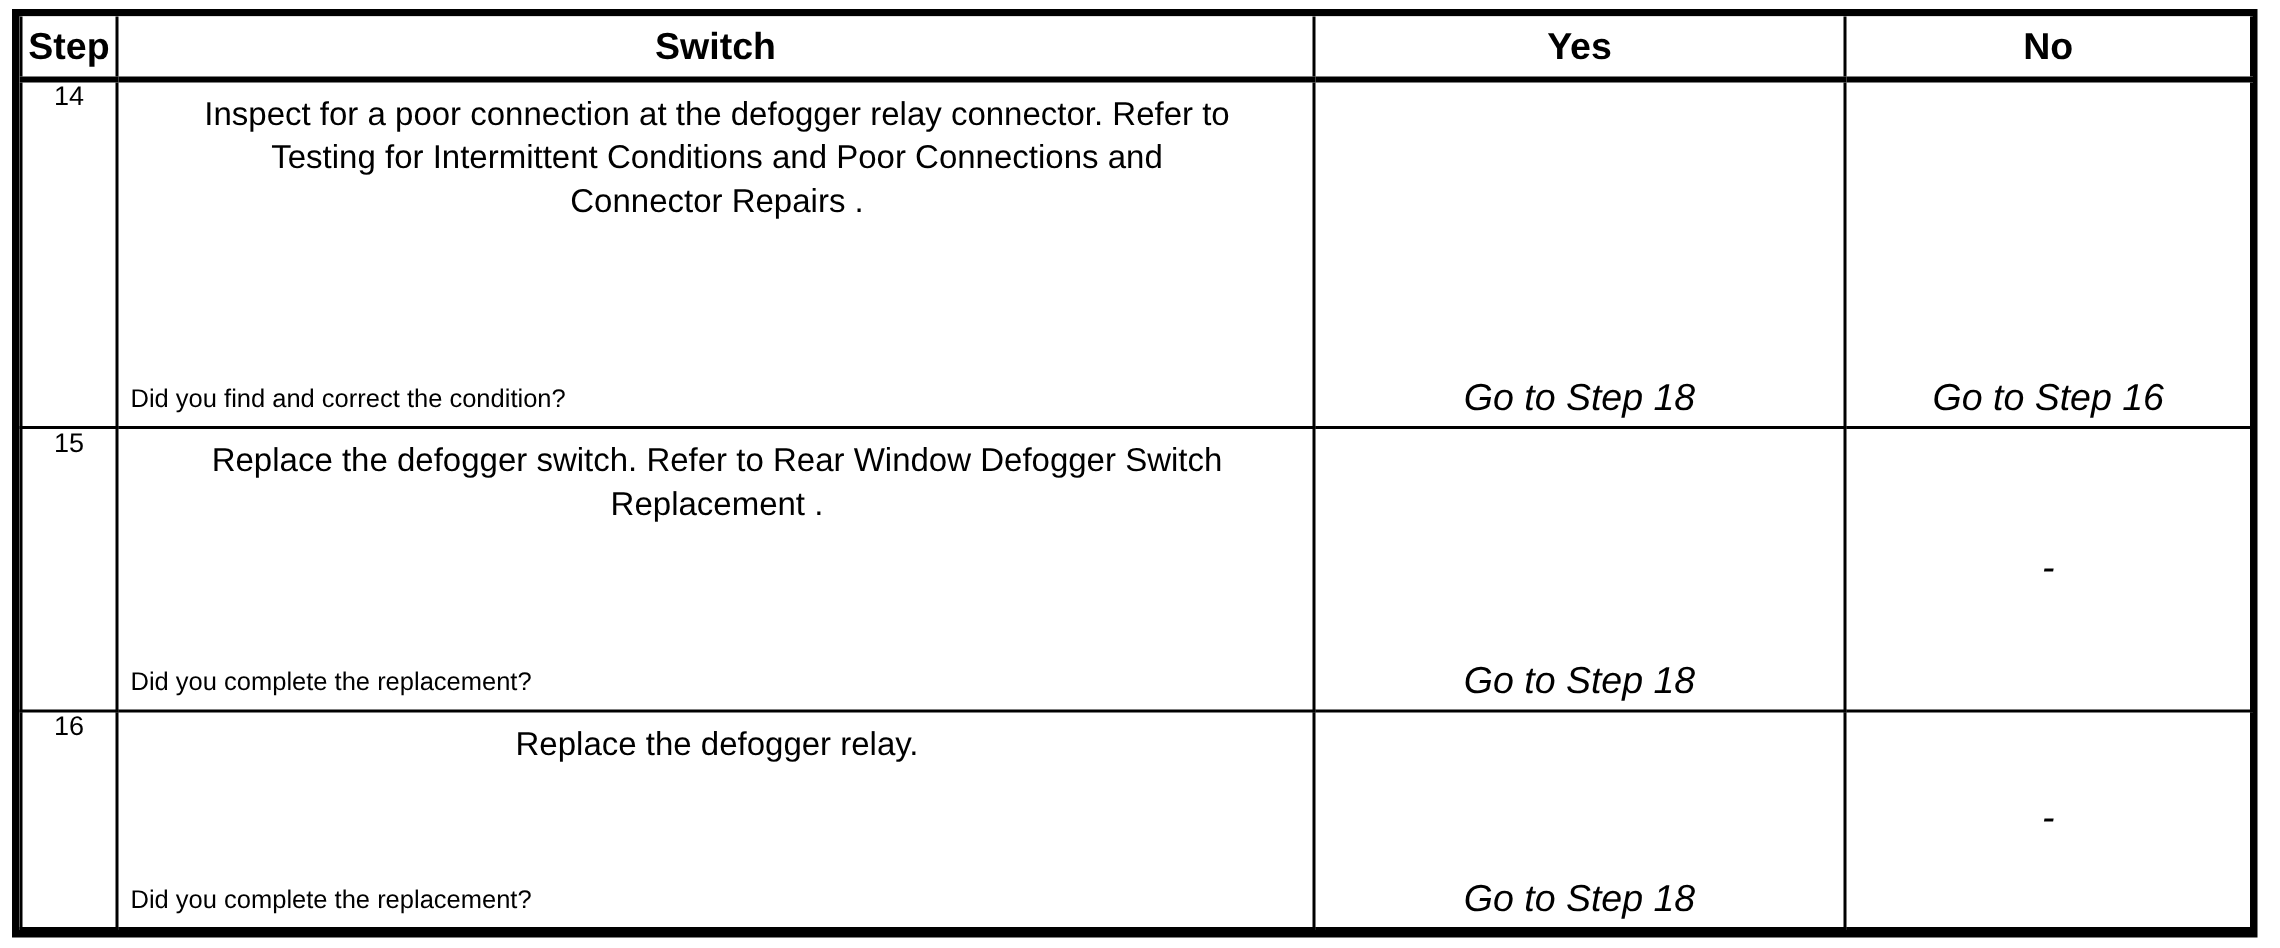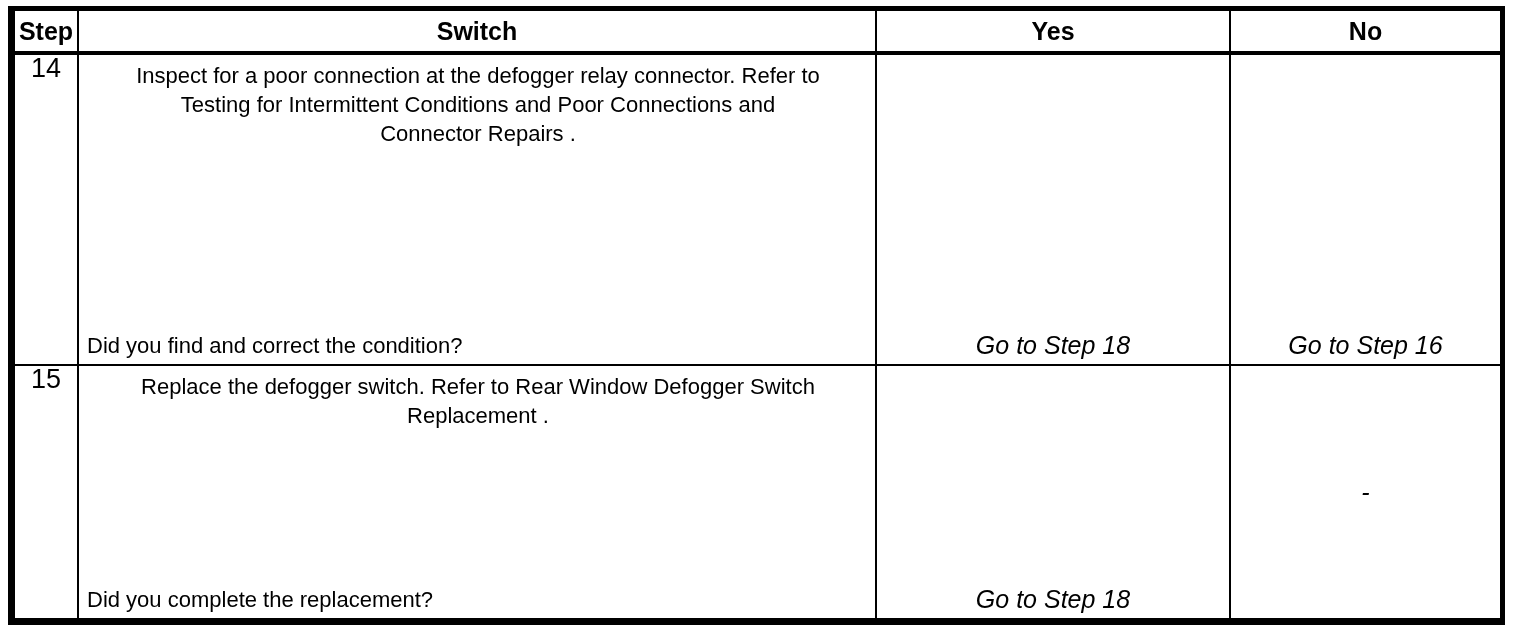--- a/index.html
+++ b/index.html
@@ -81,21 +81,21 @@
   }
   th.h-action { font-size: 25px; }
   th.h-yes    { font-size: 25px; }
   th.h-no     { border-right: none; font-size: 25px; }
 
   
   td.step-cell {
     border-left: none;
     text-align: center;
     vertical-align: middle;
-    font-size: 27px;
+    font-size: 18px;
     line-height: 1;
   }
   td.no-cell { border-right: none; margin-left: 39px; }
 
   .action-box {
     position: relative;
     height: 100%;
     padding: 6px 6px 0 8px;
     box-sizing: border-box;
     font-size: 22px;
@@ -104,21 +104,21 @@
     text-align: center;
   }
   .action-desc {
     display: block;
     white-space: pre-line;
   }
   .action-q {
     position: absolute;
     left: 8px;
     bottom: 4px;
-    font-size: 22px;
+    font-size: 17px;
     line-height: 29px;
     white-space: nowrap;
   }
 
   
   .ans-box {
     position: relative;
     height: 100%;
     box-sizing: border-box;
     text-align: center;
@@ -214,20 +214,39 @@
               <span class="ans-bottom">Go to Step 18</span>
             </div>
           </td>
           <td class="no-cell">
             <div class="ans-box">
               <span class="ans-middle">-</span>
             </div>
           </td>
         </tr>
 
+        <tr class="r16">
+          <td class="step-cell">16</td>
+          <td>
+            <div class="action-box">
+              <span class="action-desc">Replace the defogger relay.</span>
+              <span class="action-q">Did you complete the replacement?</span>
+            </div>
+          </td>
+          <td>
+            <div class="ans-box">
+              <span class="ans-bottom">Go to Step 18</span>
+            </div>
+          </td>
+          <td class="no-cell">
+            <div class="ans-box">
+              <span class="ans-middle">-</span>
+            </div>
+          </td>
+        </tr>
 
 
 
       </tbody>
     </table>
 
   </div>
 </div>
 
 </body></html>

